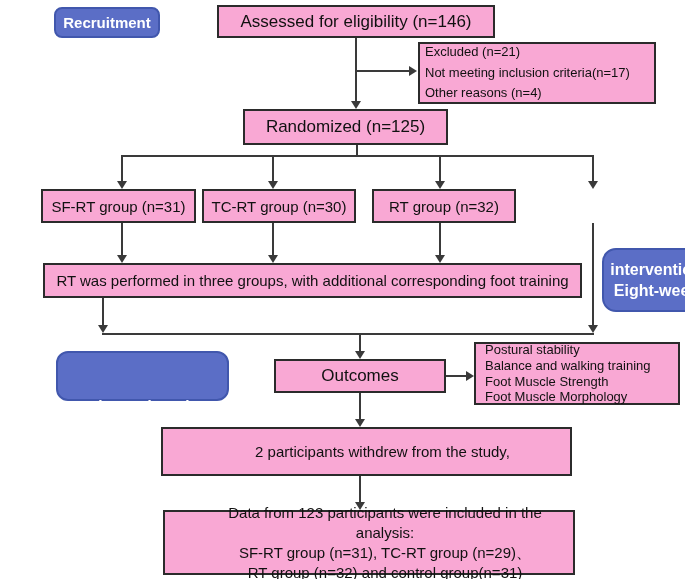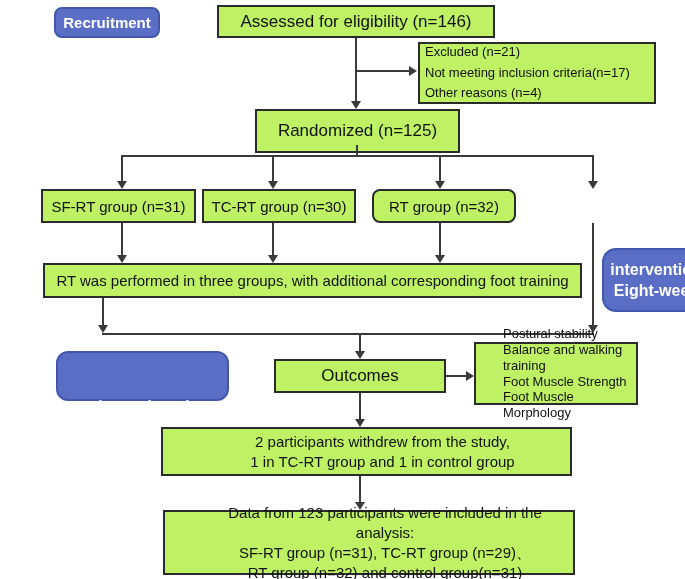--- a/index.html
+++ b/index.html
@@ -2,21 +2,21 @@
 <html><head>
 <meta charset="utf-8">
 <style>
   * { margin:0; padding:0; box-sizing:border-box; }
   html,body { background:#ffffff; }
   body { font-family:"Liberation Sans", sans-serif; color:#111111; }
 
   .canvas { position:relative; width:685px; height:579px; background:#ffffff; overflow:hidden;margin-left:40px; }
 
   .box {
-    position:absolute; background:#bef264; border:2px solid #2b2b2b;
+    position:absolute; background:#f9a8d4; border:2px solid #2b2b2b;
     display:flex; align-items:center; justify-content:center;
     text-align:center; color:#111111;
   }
   .box.multiline { flex-direction:column; }
   .box.leftalign { align-items:flex-start; text-align:left; justify-content:center; flex-direction:column; }
 
   .badge {
     position:absolute; background:#5b6ec6; border:2px solid #4157ad; color:#ffffff;
     font-weight:bold; display:flex; flex-direction:column;
     align-items:center; justify-content:center; text-align:center;
@@ -60,21 +60,21 @@
 
   <div class="hline" style="left:316px; top:70px; width:54px;"></div>
   <div class="arr-right" style="left:369px; top:66px;"></div>
 
   <div class="box leftalign fs13 lh-list" style="left:378px; top:42px; width:238px; height:62px; padding-left:5px;">
     <div>Excluded (n=21)</div>
     <div>Not meeting inclusion criteria(n=17)</div>
     <div>Other reasons (n=4)</div>
   </div>
 
-  <div class="box fs17" style="left:215px; top:109px; width:205px; height:44px;">
+  <div class="box fs17" style="left:203px; top:109px; width:205px; height:36px;">
     <span>Randomized (n=125)</span>
   </div>
 
   <div class="vline" style="left:316px; top:145px; height:10px;"></div>
   <div class="hline" style="left:82px; top:155px; width:472px;"></div>
 
   <div class="vline" style="left:81px; top:155px; height:27px;"></div>
   <div class="arr-down" style="left:77px; top:181px;"></div>
 
   <div class="vline" style="left:232px; top:155px; height:27px;"></div>
@@ -85,21 +85,21 @@
 
   <div class="vline" style="left:552px; top:155px; height:27px;"></div>
   <div class="arr-down" style="left:548px; top:181px;"></div>
 
   <div class="box fs15" style="left:1px; top:189px; width:155px; height:34px;">
     <span>SF-RT group (n=31)</span>
   </div>
   <div class="box fs15" style="left:162px; top:189px; width:154px; height:34px;">
     <span>TC-RT group (n=30)</span>
   </div>
-  <div class="box fs15" style="left:332px; top:189px; width:144px; height:34px;border-radius:8px;">
+  <div class="box fs15" style="left:332px; top:189px; width:144px; height:34px;">
     <span>RT group (n=32)</span>
   </div>
 
   <div class="vline" style="left:81px; top:223px; height:33px;"></div>
   <div class="arr-down" style="left:77px; top:255px;"></div>
 
   <div class="vline" style="left:232px; top:223px; height:33px;"></div>
   <div class="arr-down" style="left:228px; top:255px;"></div>
 
   <div class="vline" style="left:399px; top:223px; height:33px;"></div>
@@ -128,33 +128,32 @@
     <div>week 0 and week 9</div>
   </div>
 
   <div class="box fs17" style="left:234px; top:359px; width:172px; height:34px;">
     <span>Outcomes</span>
   </div>
 
   <div class="hline" style="left:406px; top:375px; width:21px;"></div>
   <div class="arr-right" style="left:426px; top:371px;"></div>
 
-  <div class="box leftalign fs13" style="left:434px; top:342px; width:164px; height:63px; padding-left:27px;">
+  <div class="box leftalign fs13" style="left:434px; top:342px; width:206px; height:63px; padding-left:9px;">
     <div>Postural stability</div>
     <div>Balance and walking training</div>
     <div>Foot Muscle Strength</div>
     <div>Foot Muscle Morphology</div>
   </div>
 
   <div class="vline" style="left:319px; top:393px; height:27px;"></div>
   <div class="arr-down" style="left:315px; top:419px;"></div>
 
   <div class="box multiline fs15 lh15" style="left:121px; top:427px; width:411px; height:49px;">
     <div>2 participants withdrew from the study,</div>
-    <div>1 in TC-RT group and 1 in control group</div>
   </div>
 
   <div class="vline" style="left:319px; top:476px; height:27px;"></div>
   <div class="arr-down" style="left:315px; top:502px;"></div>
 
   <div class="box multiline fs15 lh15" style="left:123px; top:510px; width:412px; height:65px;">
     <div>Data from 123 participants were included in the analysis:</div>
     <div>SF-RT group (n=31), TC-RT group (n=29)、</div>
     <div>RT group (n=32) and control group(n=31)</div>
   </div>

